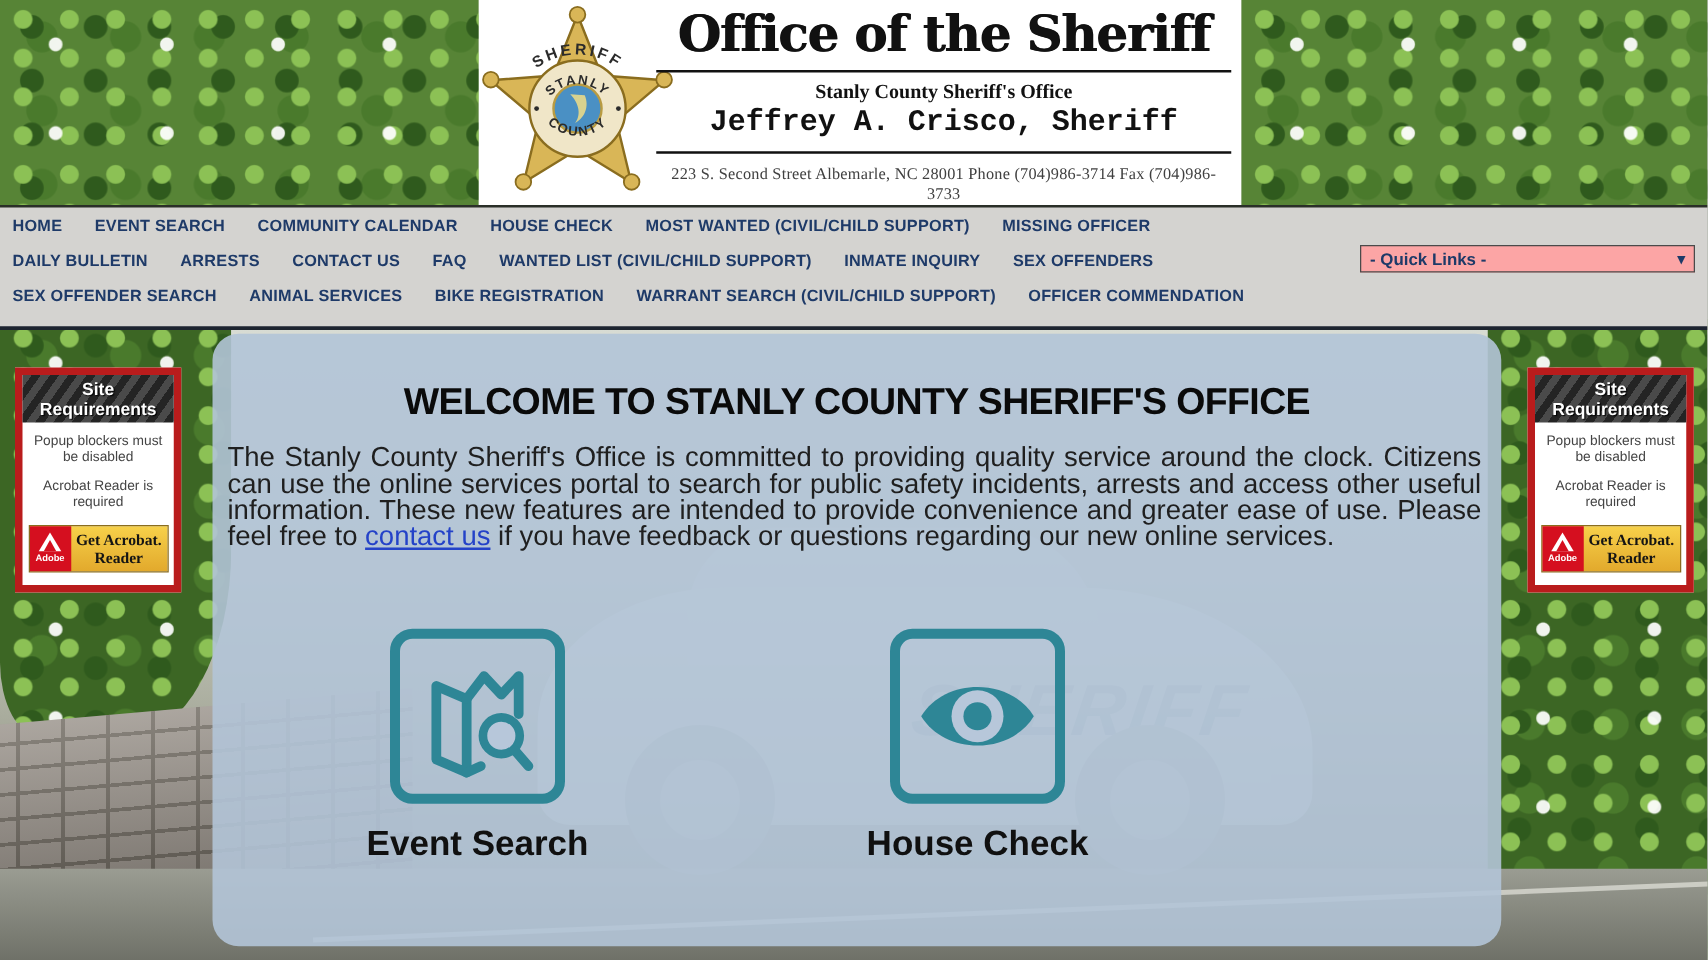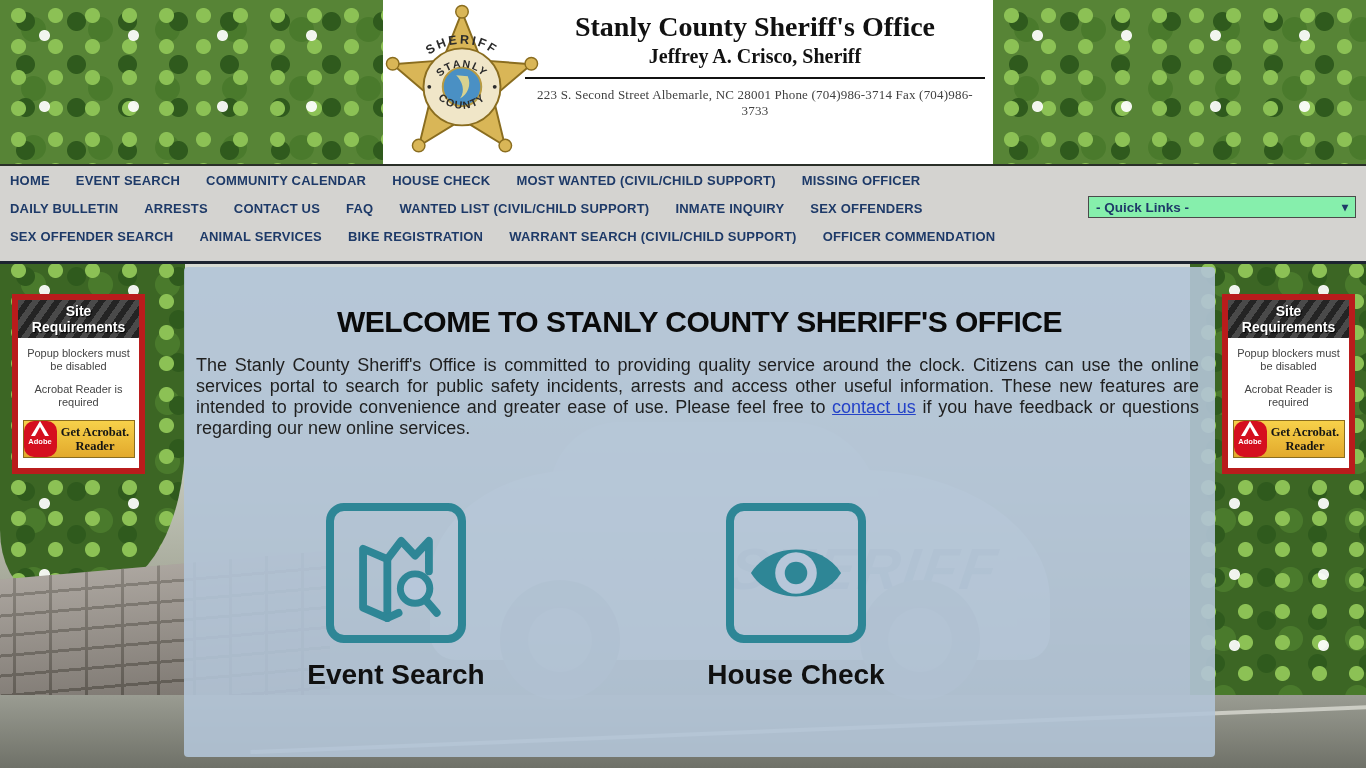--- a/index.html
+++ b/index.html
@@ -66,37 +66,37 @@
     position:absolute;left:383px;top:0;width:610px;height:166px;background:#ffffff;z-index:5;
   }
   #badge{position:absolute;left:2px;top:2px;width:154px;height:162px;}
   #header-text{position:absolute;left:142px;top:4px;width:460px;text-align:center;color:#111;}
   #masthead-title{
     font-family:"DejaVu Serif","Liberation Serif",serif;font-weight:bold;font-size:40px;
     letter-spacing:-1px;line-height:48px;white-space:nowrap;
     border-bottom:2px solid #111;padding-bottom:4px;
     text-shadow:0.6px 0 #111;
   }
-  #org-line{font-family:"Liberation Serif",serif;font-weight:bold;font-size:28px;margin-top:7px;}
-  #sheriff-line{font-family:Liberation Serif, serif;font-weight:bold;font-size:20px;margin-top:2px;padding-bottom:9px;border-bottom:2px solid #111;}
+  #org-line{font-family:"Liberation Serif",serif;font-weight:bold;font-size:16px;margin-top:7px;}
+  #sheriff-line{font-family:Liberation Mono, monospace;font-weight:bold;font-size:24px;margin-top:2px;padding-bottom:9px;border-bottom:2px solid #111;}
   #address-line{font-family:"Liberation Serif",serif;font-size:13px;margin-top:8px;letter-spacing:0.2px;color:#404040;}
   
   #main-nav{
     position:absolute;left:0;top:164px;width:1366px;height:100px;z-index:6;
     background:#d4d3d0;border-top:2px solid #2a2f28;border-bottom:3px solid #1d2430;
     box-sizing:border-box;
   }
   .nav-row{display:flex;column-gap:26px;padding-left:10px;height:28px;align-items:center;white-space:nowrap;}
   .nav-link{
     font-size:13px;font-weight:bold;color:#1e3a68;text-decoration:none;cursor:pointer;
     letter-spacing:0.2px;
   }
   #quick-links{
     position:absolute;right:10px;top:30px;width:268px;height:22px;box-sizing:border-box;
-    background:#86efac;border:1px solid #4a4a4a;display:flex;align-items:center;
+    background:#fca5a5;border:1px solid #4a4a4a;display:flex;align-items:center;
     justify-content:space-between;padding:0 7px;cursor:pointer;
   }
   #quick-links .ql-label{font-size:13.5px;font-weight:bold;color:#1e3a68;}
   #quick-links .ql-chevron{font-size:12px;color:#1e3a68;font-weight:bold;}
   
   .site-req{
     position:absolute;top:294px;width:133px;z-index:7;background:#ffffff;
     border:6px solid #b91c1c;box-sizing:border-box;text-align:center;
   }
   #site-req-left{left:12px;} #site-req-right{left:1222px;}
@@ -104,39 +104,39 @@
     background:repeating-linear-gradient(125deg,#4a4a4a 0 6px,#242424 6px 12px);
     color:#fff;font-weight:bold;font-size:14px;line-height:1.15;padding:3px 10px;
     text-shadow:1px 1px 1px #000;
   }
   .site-req .sr-note{font-size:11px;color:#444;margin:9px 6px 0 6px;line-height:1.2;}
   .acrobat-btn{
     margin:11px auto 10px auto;width:112px;height:38px;display:flex;position:relative;
     background:linear-gradient(180deg,#f7d14a,#e2a92c);border:1px solid #8a6d1f;
     box-sizing:border-box;cursor:pointer;
   }
-  .adobe-box{width:33px;height:100%;background:#d50f1f;display:flex;flex-direction:column;align-items:center;justify-content:flex-start;border-radius:10px;}
+  .adobe-box{width:33px;height:100%;background:#d50f1f;display:flex;flex-direction:column;align-items:center;justify-content:center;}
   .adobe-a{width:0;height:0;border-left:9px solid transparent;border-right:9px solid transparent;border-bottom:15px solid #fff;position:relative;}
   .adobe-a::after{
     content:"";position:absolute;left:-5px;top:6px;width:0;height:0;
     border-left:5px solid transparent;border-right:5px solid transparent;border-bottom:9px solid #d50f1f;
   }
   .adobe-brand{font-size:7.5px;color:#fff;margin-top:1px;font-weight:bold;}
   .acro-text{flex:1;font-family:"Liberation Serif",serif;font-weight:bold;color:#141414;font-size:12.5px;line-height:1.15;padding-top:4px;}
   
   #panel{
-    position:absolute;left:184px;top:267px;width:1031px;height:490px;z-index:4;
-    background:rgba(179,196,215,0.9);border-radius:4px;
+    position:absolute;left:170px;top:267px;width:1031px;height:490px;z-index:4;
+    background:rgba(179,196,215,0.9);border-radius:21px;
   }
   #welcome-heading{
     margin-top:38px;text-align:center;font-size:30px;font-weight:bold;color:#0a0a0a;
     letter-spacing:-0.5px;
   }
   #intro-paragraph{
-    margin:16px 16px 0 12px;font-size:18px;line-height:21px;color:#1f1f1f;
+    margin:16px 16px 0 12px;font-size:22px;line-height:21px;color:#1f1f1f;
     text-align:justify;
   }
   #contact-link{color:#2442c8;text-decoration:underline;cursor:pointer;}
   .tile{position:absolute;width:200px;text-align:center;cursor:pointer;}
   #tile-event-search{left:112px;top:236px;}
   #tile-house-check{left:512px;top:236px;}
   .tile .tile-square{
     width:140px;height:140px;margin:0 auto;box-sizing:border-box;
     border:8px solid #2e8696;border-radius:18px;
     display:flex;align-items:center;justify-content:center;
@@ -199,20 +199,21 @@
     <text font-family="Liberation Sans,sans-serif" font-size="11" font-weight="bold" fill="#2b2b2b" letter-spacing="1.5">
       <textPath href="#arc-stanly" startOffset="50%" text-anchor="middle">STANLY</textPath>
     </text>
     <text font-family="Liberation Sans,sans-serif" font-size="11" font-weight="bold" fill="#2b2b2b" letter-spacing="1.5">
       <textPath href="#arc-county" startOffset="50%" text-anchor="middle">COUNTY</textPath>
     </text>
     <circle cx="46" cy="86" r="2" fill="#2b2b2b"></circle>
       <circle cx="114" cy="86" r="2" fill="#2b2b2b"></circle>
   </svg>
   <div id="header-text">
+    <div id="masthead-title">Office of the Sheriff</div>
     <div id="org-line">Stanly County Sheriff's Office</div>
     <div id="sheriff-line">Jeffrey A. Crisco, Sheriff</div>
     <div id="address-line">223 S. Second Street  Albemarle, NC 28001   Phone (704)986-3714 Fax (704)986-3733</div>
   </div>
 </div>
 
 <nav id="main-nav">
   <div class="nav-row">
     <a class="nav-link">HOME</a>
     <a class="nav-link">EVENT SEARCH</a>

